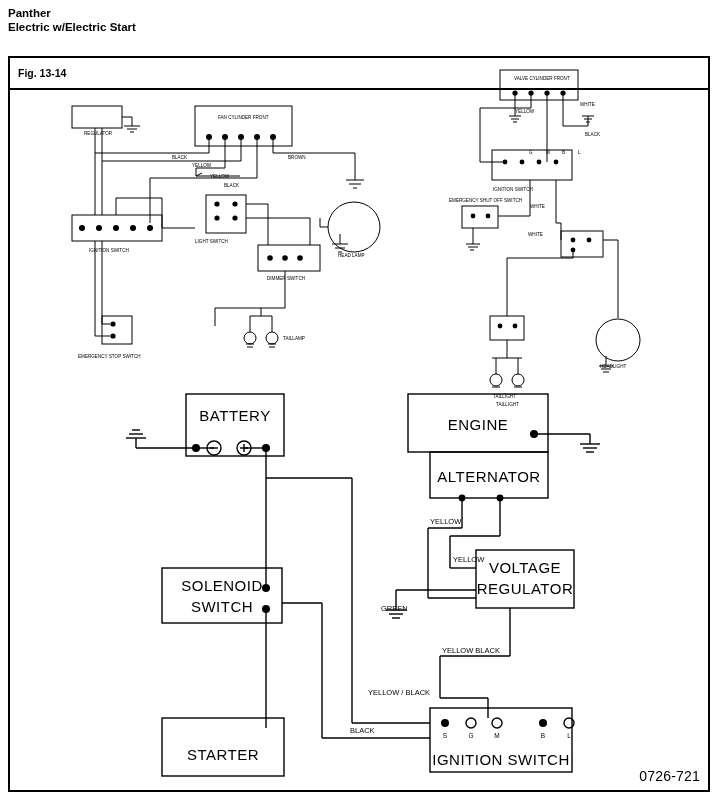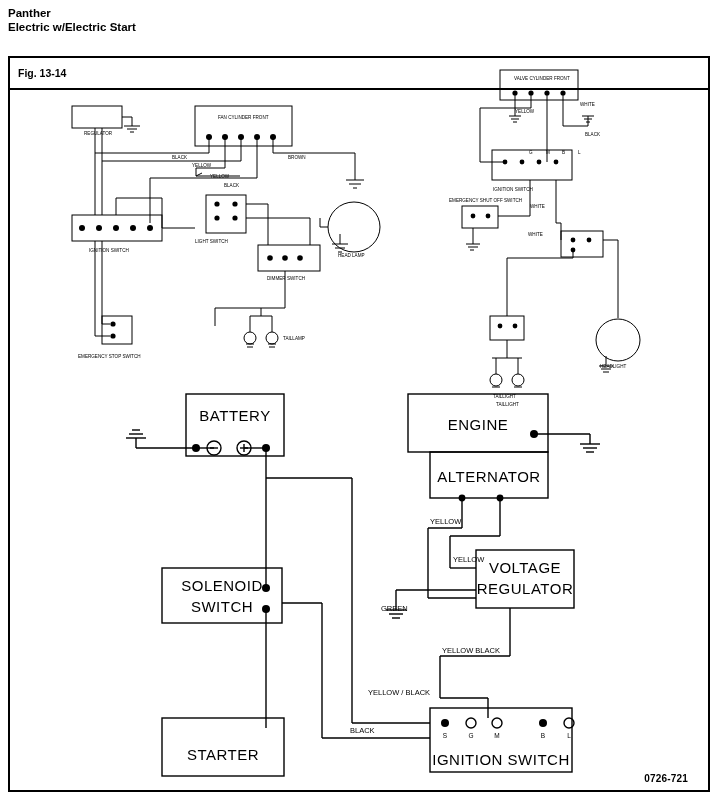--- a/index.html
+++ b/index.html
@@ -49,24 +49,24 @@
   .fig-rule {
     position: absolute;
     left: 0;
     top: 30px;
     width: 100%;
     height: 2px;
     background: #000;
   }
   .code-label {
     position: absolute;
-    right: 20px;
+    right: 8px;
     bottom: 6px;
-    font-size: 10px;
-    font-weight: bold;
+    font-size: 14px;
+    font-weight: normal;
     letter-spacing: 0.2px;
   }
   
   .canvas {
     position: absolute;
     left: 0;
     top: 0;
     width: 702px;
     height: 736px;
   }

